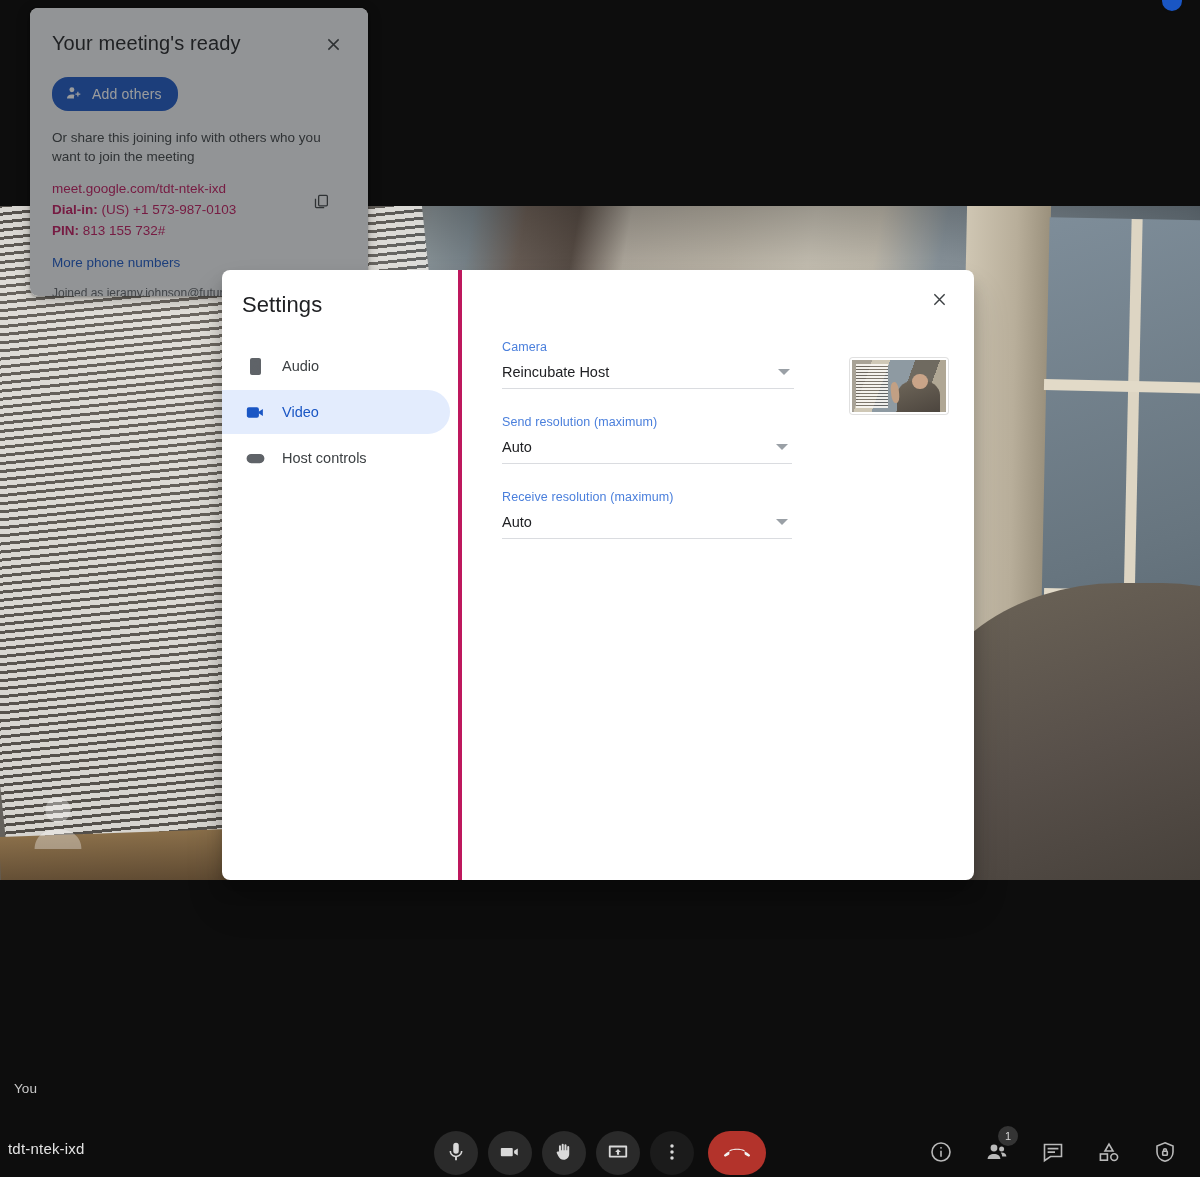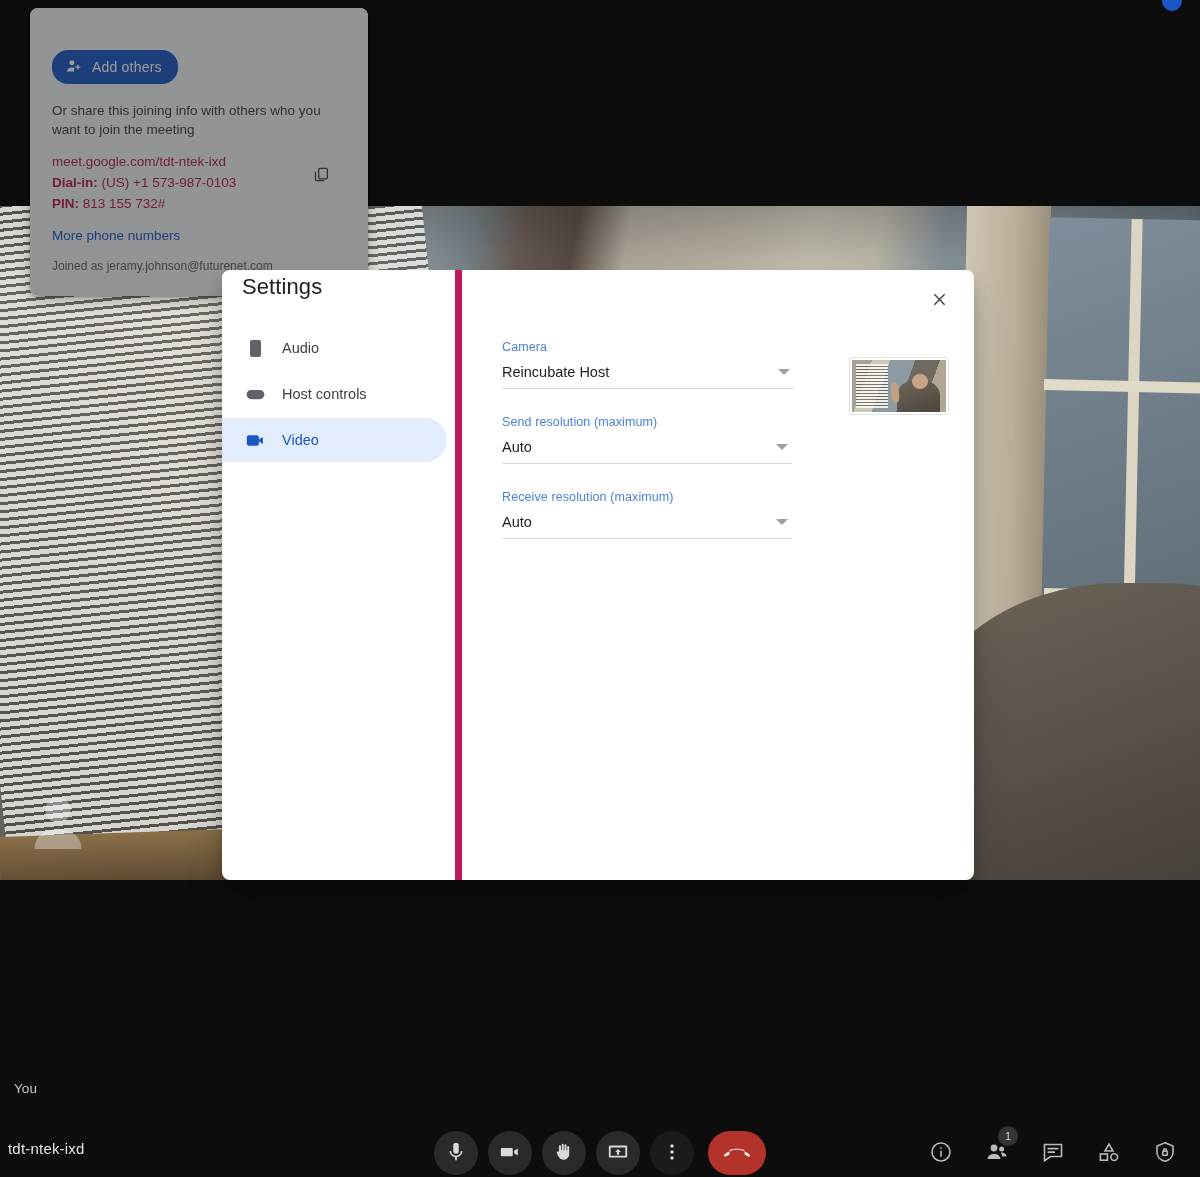--- a/index.html
+++ b/index.html
@@ -362,22 +362,22 @@
     height: 610px;
     background: #ffffff;
     border-radius: 8px;
     box-shadow: 0 11px 15px rgba(0,0,0,.2), 0 24px 38px rgba(0,0,0,.14);
     display: flex;
     overflow: hidden;
   }
 
   .s-left {
     width: 240px;
-    border-right: 7px solid #be185d;
-    padding-top: 4px;
+    border-right: 4px solid #be185d;
+    padding-top: 22px;
     flex: 0 0 240px;
   }
   .s-title {
     font-size: 22px;
     color: #202124;
     font-weight: 400;
     padding-left: 20px;
     margin-bottom: 26px;
     letter-spacing: .1px;
   }
@@ -614,20 +614,30 @@
               <path d="M12 2.8 20 6v6c0 4.6-3.3 8.2-8 9.3-4.7-1.1-8-4.7-8-9.3V6z"></path>
               <rect x="9.7" y="11.3" width="4.6" height="4" rx=".7"></rect>
               <path d="M10.6 11.3v-1.2a1.4 1.4 0 0 1 2.8 0v1.2"></path>
             </svg>
         </span>
       </div>
     </div>
   </div>
 
   <div class="meet-panel">
+    <div class="mp-head">
+      <div class="mp-title">Your meeting's ready</div>
+      <div class="mp-close">
+        <span>
+          <svg viewBox="0 0 24 24" fill="none">
+              <path d="M5.5 5.5 18.5 18.5M18.5 5.5 5.5 18.5"></path>
+            </svg>
+        </span>
+      </div>
+    </div>
 
     <button class="add-others">
       <span>
         <svg viewBox="0 0 24 24">
             <circle cx="9.2" cy="7.6" r="3.3"></circle>
             <path d="M2.6 19.4c0-3.4 3-5.3 6.6-5.3 1.3 0 2.5.2 3.5.7-.5.8-.8 1.8-.8 2.9 0 .6.1 1.2.3 1.7z"></path>
             <path d="M18 10.3v2.4h2.4v1.7H18v2.4h-1.7v-2.4h-2.4v-1.7h2.4v-2.4z"></path>
           </svg>
       </span>
       <span>Add others</span>
@@ -672,40 +682,40 @@
           <span class="s-ico">
             <svg viewBox="0 0 24 24" fill="none" stroke-width="1.6">
                 <rect x="6.5" y="3" width="11" height="18" rx="1.6"></rect>
                 <circle cx="12" cy="14.5" r="2.9"></circle>
                 <circle cx="12" cy="7.2" r="1.1" fill="#5f6368" stroke="none"></circle>
               </svg>
           </span>
           <span>Audio</span>
         </div>
 
+        <div class="s-item active">
+          <span class="s-ico">
+            <svg viewBox="0 0 24 24" fill="none" stroke-width="1.8">
+                <rect x="3" y="7" width="12" height="10" rx="1.4"></rect>
+                <path d="M15.6 11.1 20.4 8v8l-4.8-3.1z" fill="#1a56c4" stroke="none"></path>
+              </svg>
+          </span>
+          <span>Video</span>
+        </div>
+
         <div class="s-item">
           <span class="s-ico">
             <svg viewBox="0 0 24 24" fill="none" stroke-width="1.6">
                 <rect x="2.6" y="7.6" width="18.8" height="9" rx="4.5"></rect>
                 <circle cx="16.8" cy="12.1" r="2.6" fill="#5f6368" stroke="none"></circle>
               </svg>
           </span>
           <span>Host controls</span>
         </div>
 
-        <div class="s-item active">
-          <span class="s-ico">
-            <svg viewBox="0 0 24 24" fill="none" stroke-width="1.8">
-                <rect x="3" y="7" width="12" height="10" rx="1.4"></rect>
-                <path d="M15.6 11.1 20.4 8v8l-4.8-3.1z" fill="#1a56c4" stroke="none"></path>
-              </svg>
-          </span>
-          <span>Video</span>
-        </div>
-
       </div>
     </div>
 
     <div class="s-right">
       <div class="s-close">
         <span>
           <svg viewBox="0 0 24 24" fill="none">
               <path d="M5.5 5.5 18.5 18.5M18.5 5.5 5.5 18.5"></path>
             </svg>
         </span>

